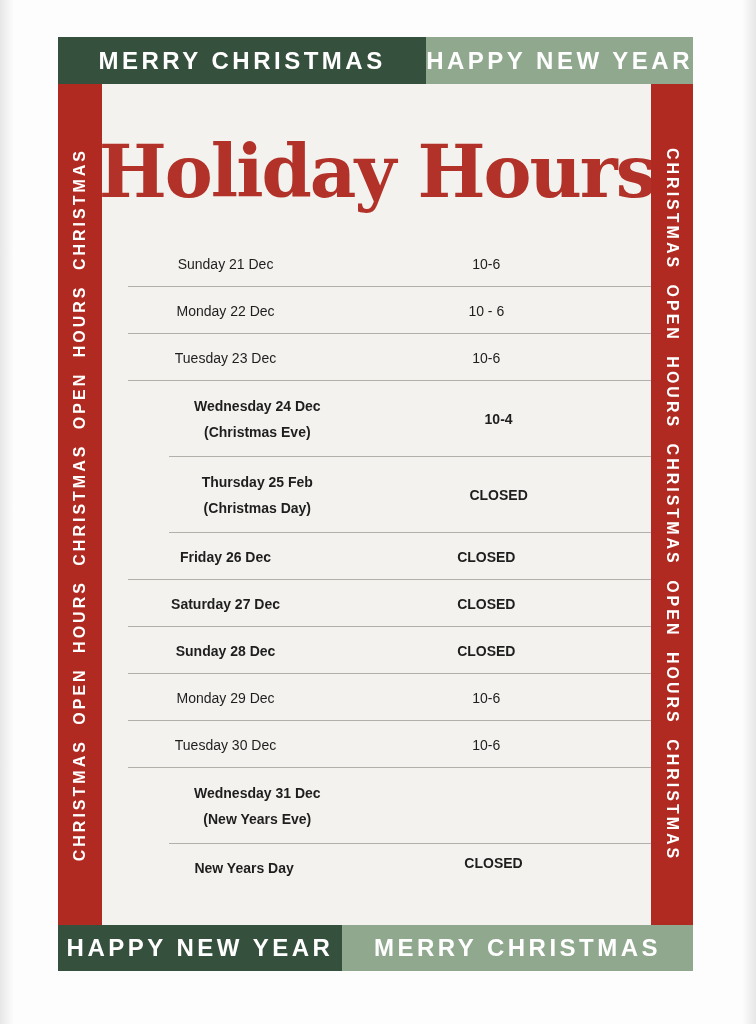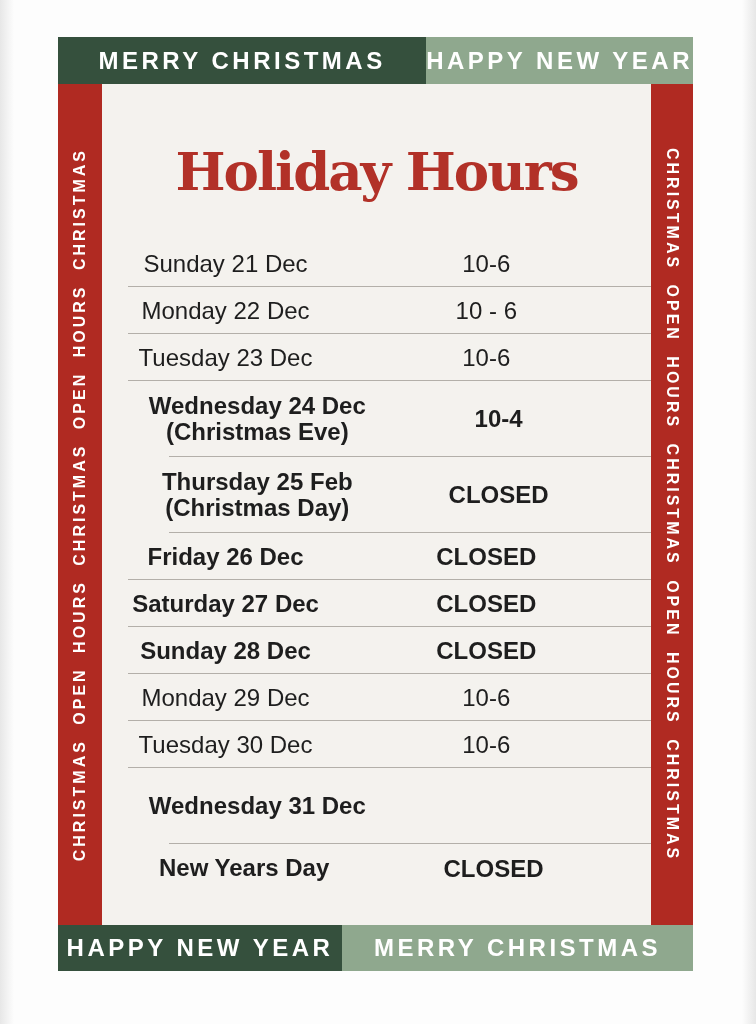--- a/index.html
+++ b/index.html
@@ -60,32 +60,32 @@
     display:flex;flex-direction:column;min-width:0;
   }
   .title-wrap{
     height:156px;flex:0 0 auto;
     display:flex;align-items:center;justify-content:center;
   }
   .title{
     font-family:"DejaVu Serif", serif;
     font-weight:bold;
     color:var(--title_red);
-    font-size:53px;letter-spacing:-2px;line-height:1;
+    font-size:72px;letter-spacing:-2px;line-height:1;
     white-space:nowrap;
     margin-top:19px;
   }
   
   .schedule{flex:1 1 auto;display:flex;flex-direction:column;}
   .row{
     position:relative;
     display:flex;align-items:center;
     height:47px;flex:0 0 auto;
     color:var(--text_dark);
-    font-size:24px;
+    font-size:14px;
   }
   .row::after{
     content:"";position:absolute;left:26px;right:0;bottom:0;
     height:1px;background:var(--divider);
   }
   .row.two{height:76px;margin-left:41px;}
   .row.end{height:80px;align-items:flex-start;padding-top:11px;padding-left:24px;}
   .row.end::after{display:none;}
   .row.bold{font-weight:bold;}
   .cell{text-align:center;}
@@ -196,20 +196,21 @@
           <div class="cell day">
             <span>Tuesday 30 Dec</span>
 
           </div>
           <div class="cell hours">10-6</div>
         </div>
 
         <div class="row two bold">
           <div class="cell day">
             <span>Wednesday 31 Dec</span>
+            <span class="sub">(New Years Eve)</span>
           </div>
         </div>
 
         <div class="row end bold">
           <div class="cell day">
             <span>New Years Day</span>
 
           </div>
           <div class="cell hours">CLOSED</div>
         </div>

